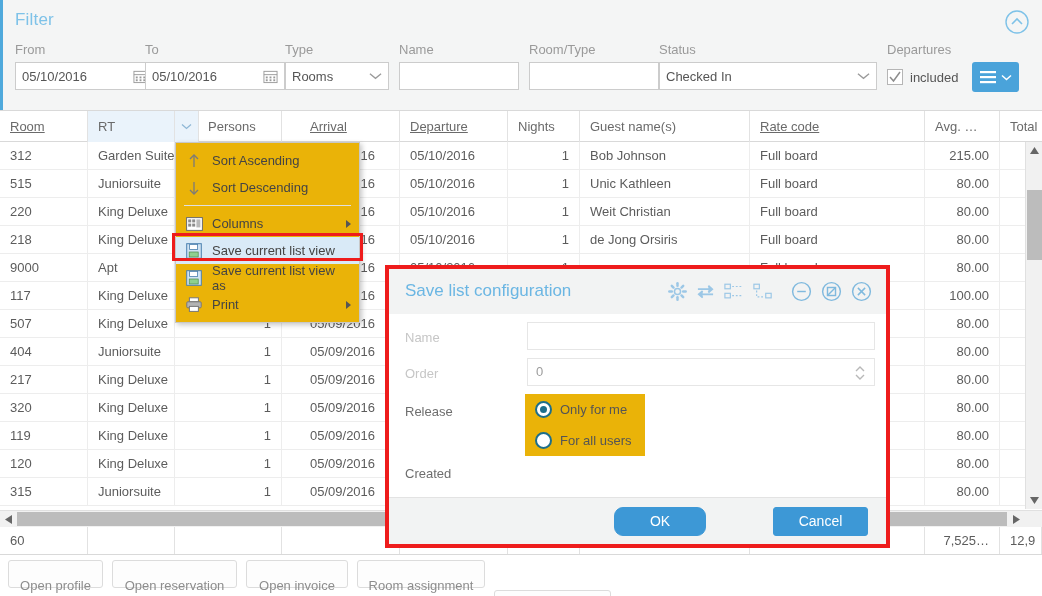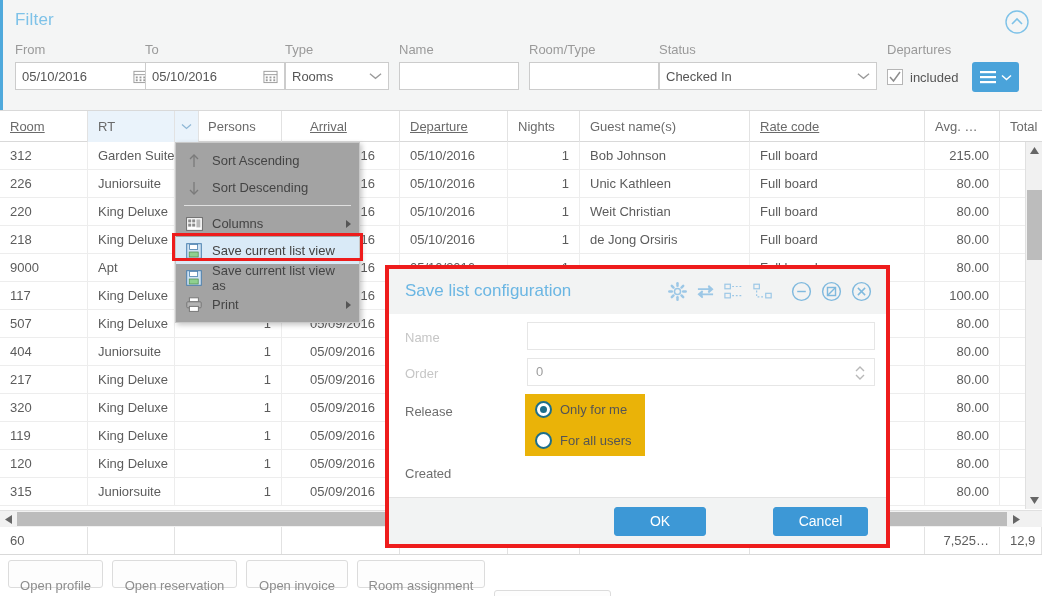--- a/index.html
+++ b/index.html
@@ -117,21 +117,21 @@
 
   
   #toolbar { position:absolute; left:0; top:556px; width:1042px; height:40px; background:#fff; }
   .tbtn { position:absolute; top:4px; height:28px; line-height:26px;
           border:1px solid #dcdcdc; border-radius:3px; background:#fdfdfd;
           font-size:13px; color:#8d8d8d; text-align:center; cursor:pointer; padding:12px 10px; }
 
   
   #ctx-menu {
     position:absolute; left:175px; top:142px; width:185px;
-    background:#a3a3a3; border:1px solid #c8c8c8;
+    background:#eab308; border:1px solid #c8c8c8;
     box-shadow:2px 2px 5px rgba(0,0,0,.22); z-index:40;
     padding:4px 0;
   }
   .mi { position:relative; height:27px; display:flex; align-items:center;
         padding:0 8px; font-size:13px; color:#444; cursor:pointer; }
   .mi .mi-ico { width:20px; height:18px; display:flex; align-items:center;
                 justify-content:center; margin-right:8px; flex:0 0 20px; }
   .mi .mi-label { flex:1; }
   .mi .mi-arrow { width:0;height:0;border-left:5px solid #555;
                   border-top:4px solid transparent;border-bottom:4px solid transparent; }
@@ -165,21 +165,21 @@
   .radio { width:17px; height:17px; border-radius:50%; border:2px solid #1c6e8c;
            background:#fff; position:relative; flex:0 0 17px; }
   .radio.on:after { content:""; position:absolute; left:3px; top:3px;
                     width:7px; height:7px; border-radius:50%; background:#1c6e8c; }
   .radio-label { margin-left:8px; font-size:13px; color:#555; }
   #dlg-footer { height:47px; flex:0 0 47px; background:#f2f3f3;
                 border-top:1px solid #e3e3e3; position:relative; }
   .dbtn { position:absolute; top:9px; height:29px; line-height:27px;
           background:#3d98d6; border:1px solid #3d98d6; border-radius:3px;
           color:#fff; font-size:14px; text-align:center; cursor:pointer; }
-  #dlg-ok { right:180px; width:92px; }
+  #dlg-ok { right:180px; width:92px;border-radius:9px; }
   #dlg-cancel { right:18px; width:95px; }
 
   .spin { position:absolute; right:8px; top:4px; width:12px; height:20px; }
 </style>
 </head>
 <body>
 
 <div id="filter-panel">
   <div id="filter-title">Filter</div>
 
@@ -306,21 +306,21 @@
         <div class="cell c2 num">1</div>
         <div class="cell c3">05/09/2016</div>
         <div class="cell c4">05/10/2016</div>
         <div class="cell c5 num">1</div>
         <div class="cell c6">Bob Johnson</div>
         <div class="cell c7">Full board</div>
         <div class="cell c8 num">215.00</div>
         <div class="cell c9 num"></div>
       </div>
       <div class="row">
-        <div class="cell c0">226</div>
+        <div class="cell c0">515</div>
         <div class="cell c1">Juniorsuite</div>
         <div class="cell c2 num">1</div>
         <div class="cell c3">05/09/2016</div>
         <div class="cell c4">05/10/2016</div>
         <div class="cell c5 num">1</div>
         <div class="cell c6">Unic Kathleen</div>
         <div class="cell c7">Full board</div>
         <div class="cell c8 num">80.00</div>
         <div class="cell c9 num"></div>
       </div>

